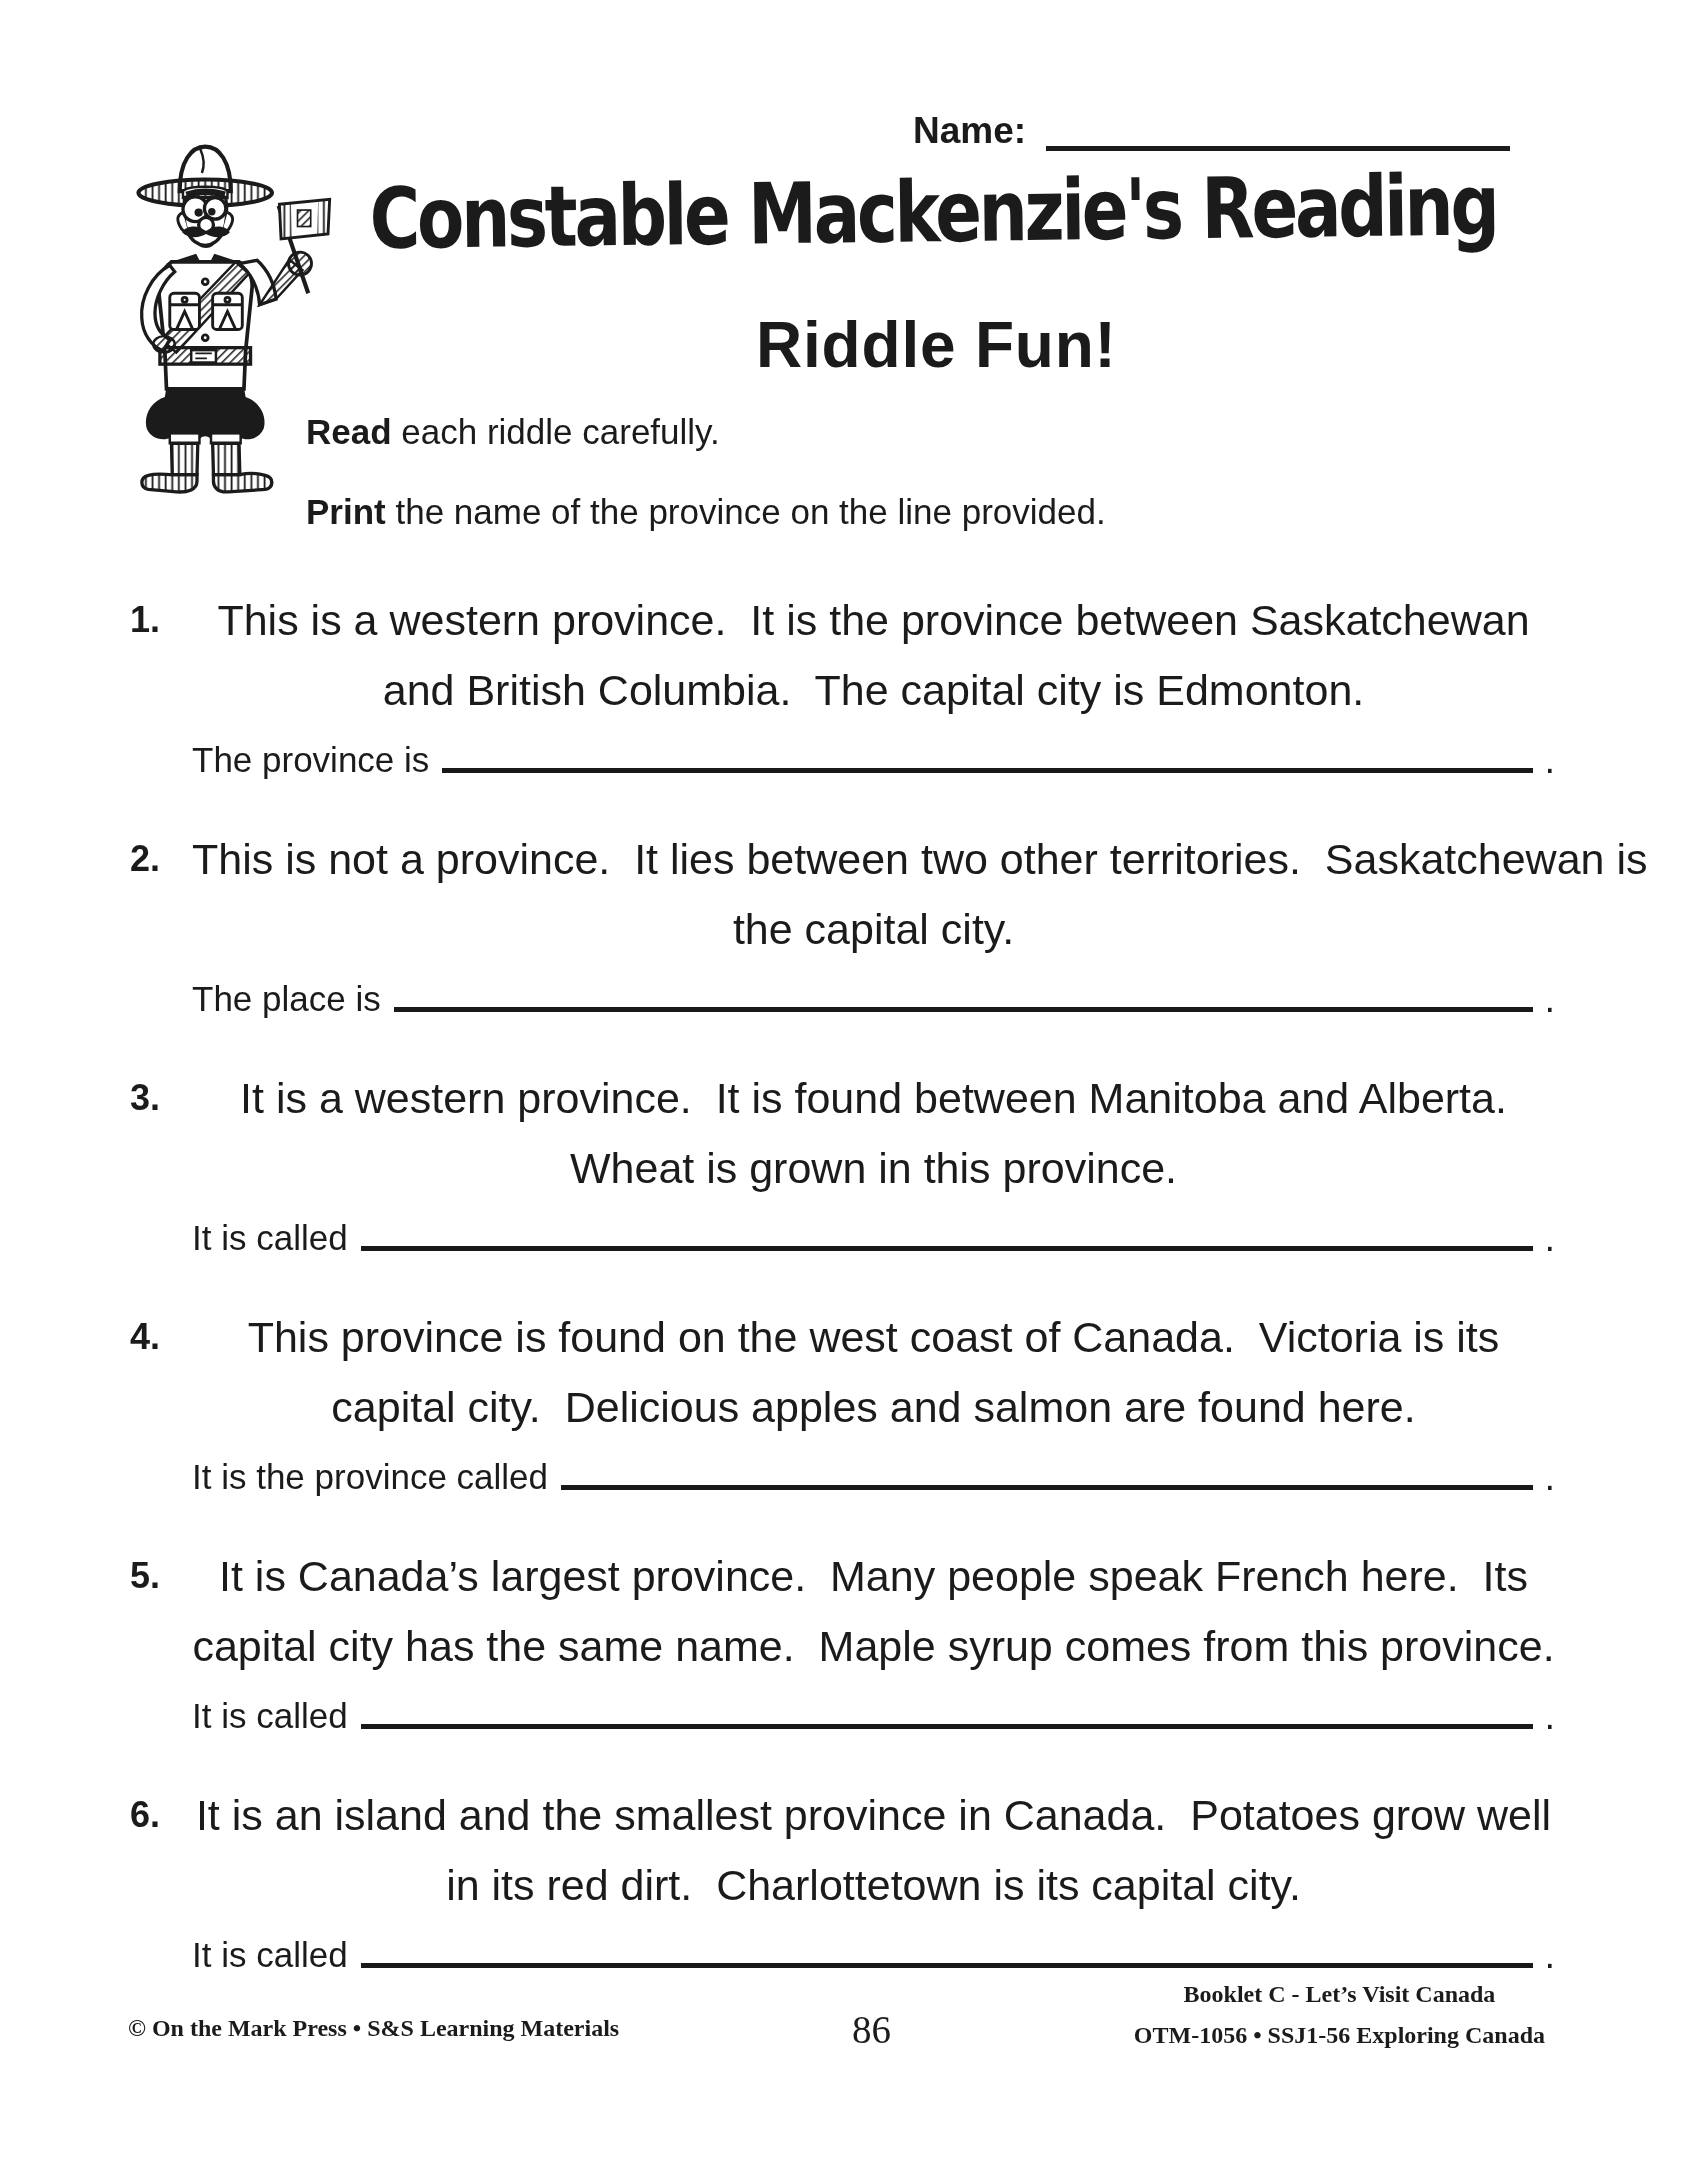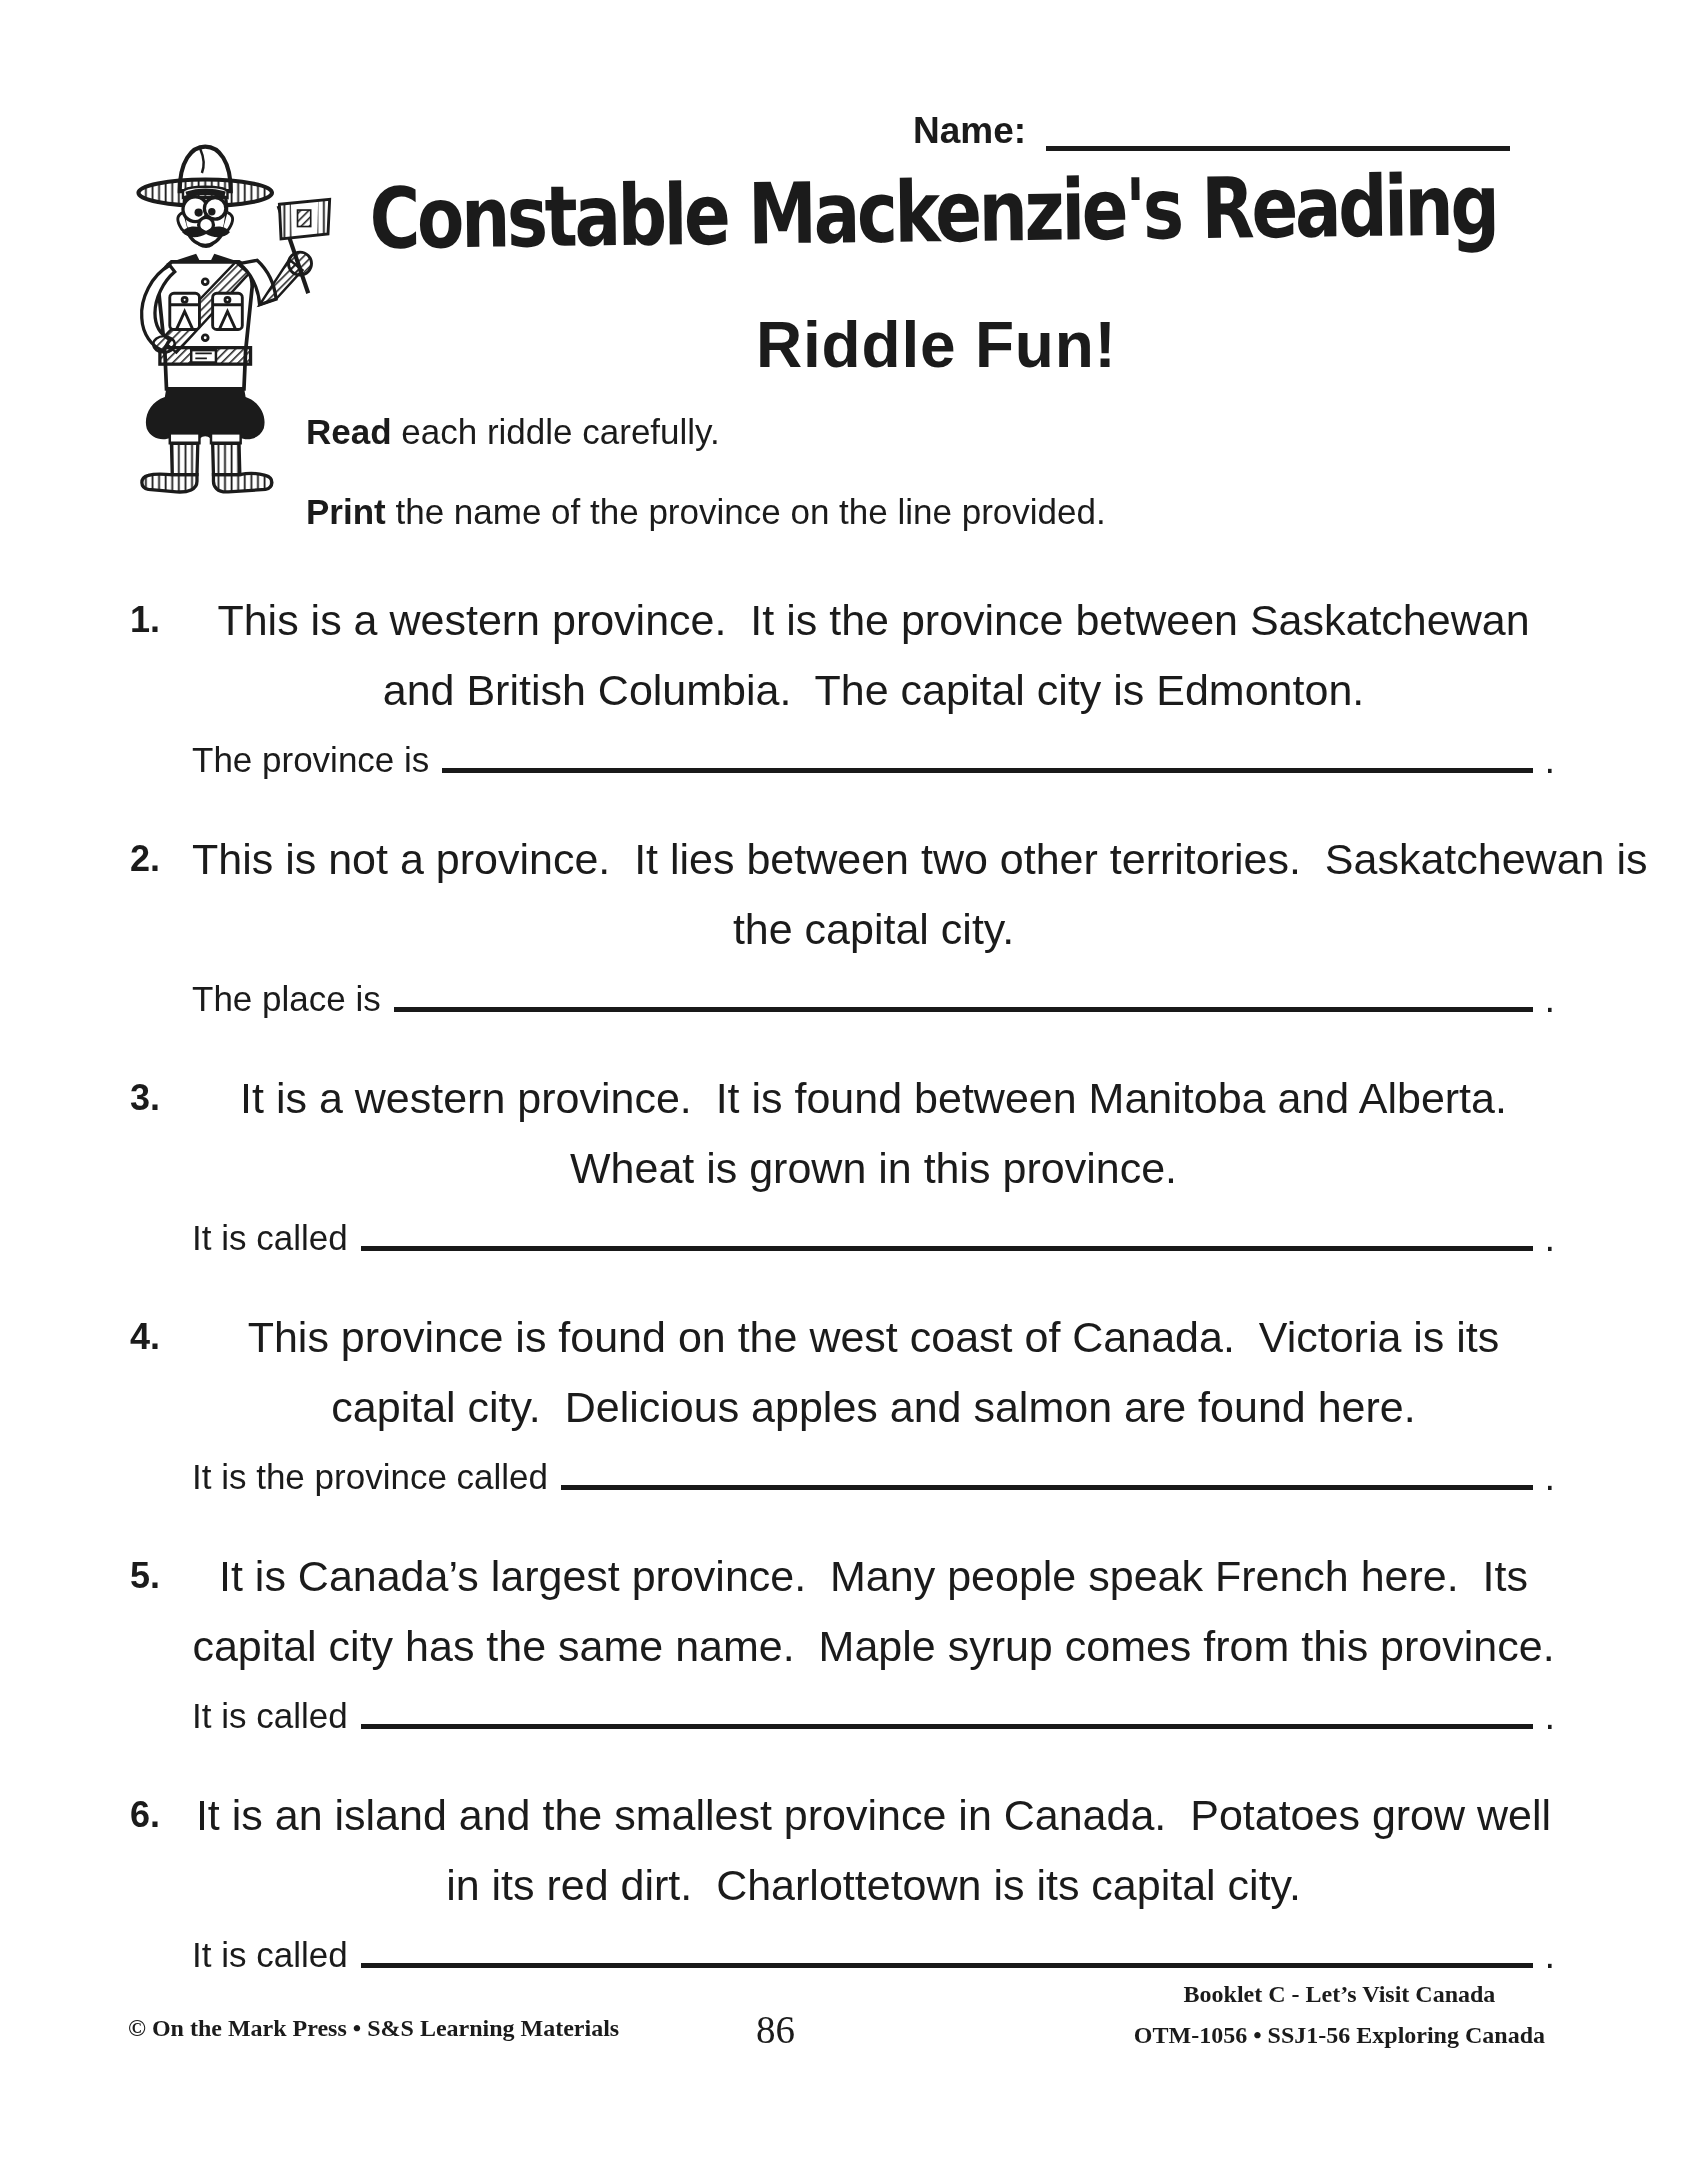--- a/index.html
+++ b/index.html
@@ -44,21 +44,21 @@
   .answer-prompt{white-space:pre;}
   .answer-blank{flex:1 1 auto;height:43px;border-bottom:5px solid #191919;margin-left:13px;}
   .answer-period{margin-left:11.5px;font-size:38px;}
 
   
   .footer-copyright{
     position:absolute;left:107px;top:2015px;
     font-family:"Liberation Serif",serif;font-weight:bold;font-size:24px;margin-left:21px;
   }
   .footer-page{
-    position:absolute;left:756px;top:2007px;width:91px;text-align:left;
+    position:absolute;left:800px;top:2007px;width:91px;text-align:right;
     font-family:"Liberation Serif",serif;font-size:39px;
   }
   .footer-right{
     position:absolute;right:142px;top:1974px;text-align:center;
     font-family:"Liberation Serif",serif;font-weight:bold;font-size:24px;line-height:41px;
   }
 
   
   .mountie{position:absolute;left:117px;top:140px;width:216px;height:356px;}
 </style>

